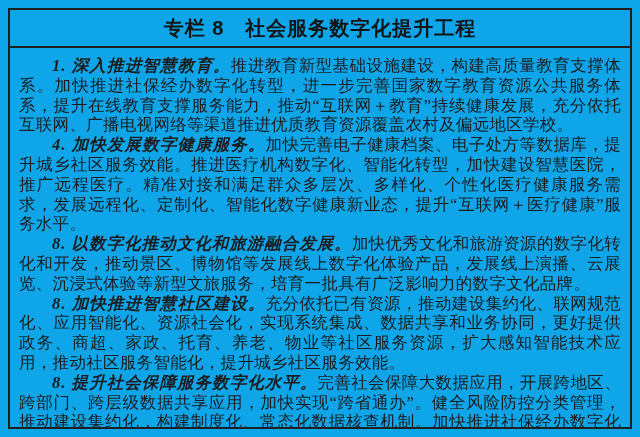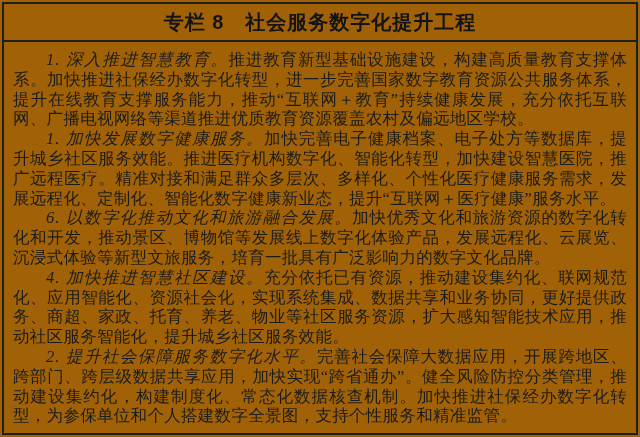--- a/index.html
+++ b/index.html
@@ -5,22 +5,22 @@
   html, body {
     margin: 0;
     padding: 0;
     background: #ffffff;
   }
   .page {
     position: relative;
     width: 640px;
     height: 437px;
     box-sizing: border-box;
-    padding: 2px;
-    background: #a16207;
+    padding: 8px;
+    background: #0ea5e9;
     display: flex;
     flex-direction: column;
     font-family: "Liberation Serif", "DejaVu Serif", serif;
     color: #1c1c1c;
   }
   .title-box {
     box-sizing: border-box;
     border: 2px solid #1f1f1f;
     height: 40px;
     flex: 0 0 auto;
@@ -49,31 +49,31 @@
     margin: 0;
     text-indent: 2em;
     font-size: 16.5px;
     line-height: 19.8px;
     text-align: justify;
     letter-spacing: 0.3px;
     color: #1c1c1c;
   }
   .body-box p .lead {
     font-style: italic;      
-    font-weight: 400;
+    font-weight: 700;
     letter-spacing: 1px;
   }
 </style>
 </head>
 <body>
 
 <div class="page">
   <div class="title-box">
     <h1>专栏 8　社会服务数字化提升工程</h1>
   </div>
   <div class="body-box">
     <p><span class="lead">1. 深入推进智慧教育。</span><span>推进教育新型基础设施建设，构建高质量教育支撑体系。加快推进社保经办数字化转型，进一步完善国家数字教育资源公共服务体系，提升在线教育支撑服务能力，推动“互联网＋教育”持续健康发展，充分依托互联网、广播电视网络等渠道推进优质教育资源覆盖农村及偏远地区学校。</span></p>
-    <p><span class="lead">1. 加快发展数字健康服务。</span><span>加快完善电子健康档案、电子处方等数据库，提升城乡社区服务效能。推进医疗机构数字化、智能化转型，加快建设智慧医院，推广远程医疗。精准对接和满足群众多层次、多样化、个性化医疗健康服务需求，发展远程化、定制化、智能化数字健康新业态，提升“互联网＋医疗健康”服务水平。</span></p>
-    <p><span class="lead">6. 以数字化推动文化和旅游融合发展。</span><span>加快优秀文化和旅游资源的数字化转化和开发，推动景区、博物馆等发展线上数字化体验产品，发展远程化、云展览、沉浸式体验等新型文旅服务，培育一批具有广泛影响力的数字文化品牌。</span></p>
-    <p><span class="lead">4. 加快推进智慧社区建设。</span><span>充分依托已有资源，推动建设集约化、联网规范化、应用智能化、资源社会化，实现系统集成、数据共享和业务协同，更好提供政务、商超、家政、托育、养老、物业等社区服务资源，扩大感知智能技术应用，推动社区服务智能化，提升城乡社区服务效能。</span></p>
-    <p><span class="lead">2. 提升社会保障服务数字化水平。</span><span>完善社会保障大数据应用，开展跨地区、跨部门、跨层级数据共享应用，加快实现“跨省通办”。健全风险防控分类管理，推动建设集约化，构建制度化、常态化数据核查机制。加快推进社保经办数字化转型，为参保单位和个人搭建数字全景图，支持个性服务和精准监管。</span></p>
+    <p><span class="lead">4. 加快发展数字健康服务。</span><span>加快完善电子健康档案、电子处方等数据库，提升城乡社区服务效能。推进医疗机构数字化、智能化转型，加快建设智慧医院，推广远程医疗。精准对接和满足群众多层次、多样化、个性化医疗健康服务需求，发展远程化、定制化、智能化数字健康新业态，提升“互联网＋医疗健康”服务水平。</span></p>
+    <p><span class="lead">8. 以数字化推动文化和旅游融合发展。</span><span>加快优秀文化和旅游资源的数字化转化和开发，推动景区、博物馆等发展线上数字化体验产品，发展线上演播、云展览、沉浸式体验等新型文旅服务，培育一批具有广泛影响力的数字文化品牌。</span></p>
+    <p><span class="lead">8. 加快推进智慧社区建设。</span><span>充分依托已有资源，推动建设集约化、联网规范化、应用智能化、资源社会化，实现系统集成、数据共享和业务协同，更好提供政务、商超、家政、托育、养老、物业等社区服务资源，扩大感知智能技术应用，推动社区服务智能化，提升城乡社区服务效能。</span></p>
+    <p><span class="lead">8. 提升社会保障服务数字化水平。</span><span>完善社会保障大数据应用，开展跨地区、跨部门、跨层级数据共享应用，加快实现“跨省通办”。健全风险防控分类管理，推动建设集约化，构建制度化、常态化数据核查机制。加快推进社保经办数字化转型，为参保单位和个人搭建数字全景图，支持个性服务和精准监管。</span></p>
   </div>
 </div>
 
 </body></html>

